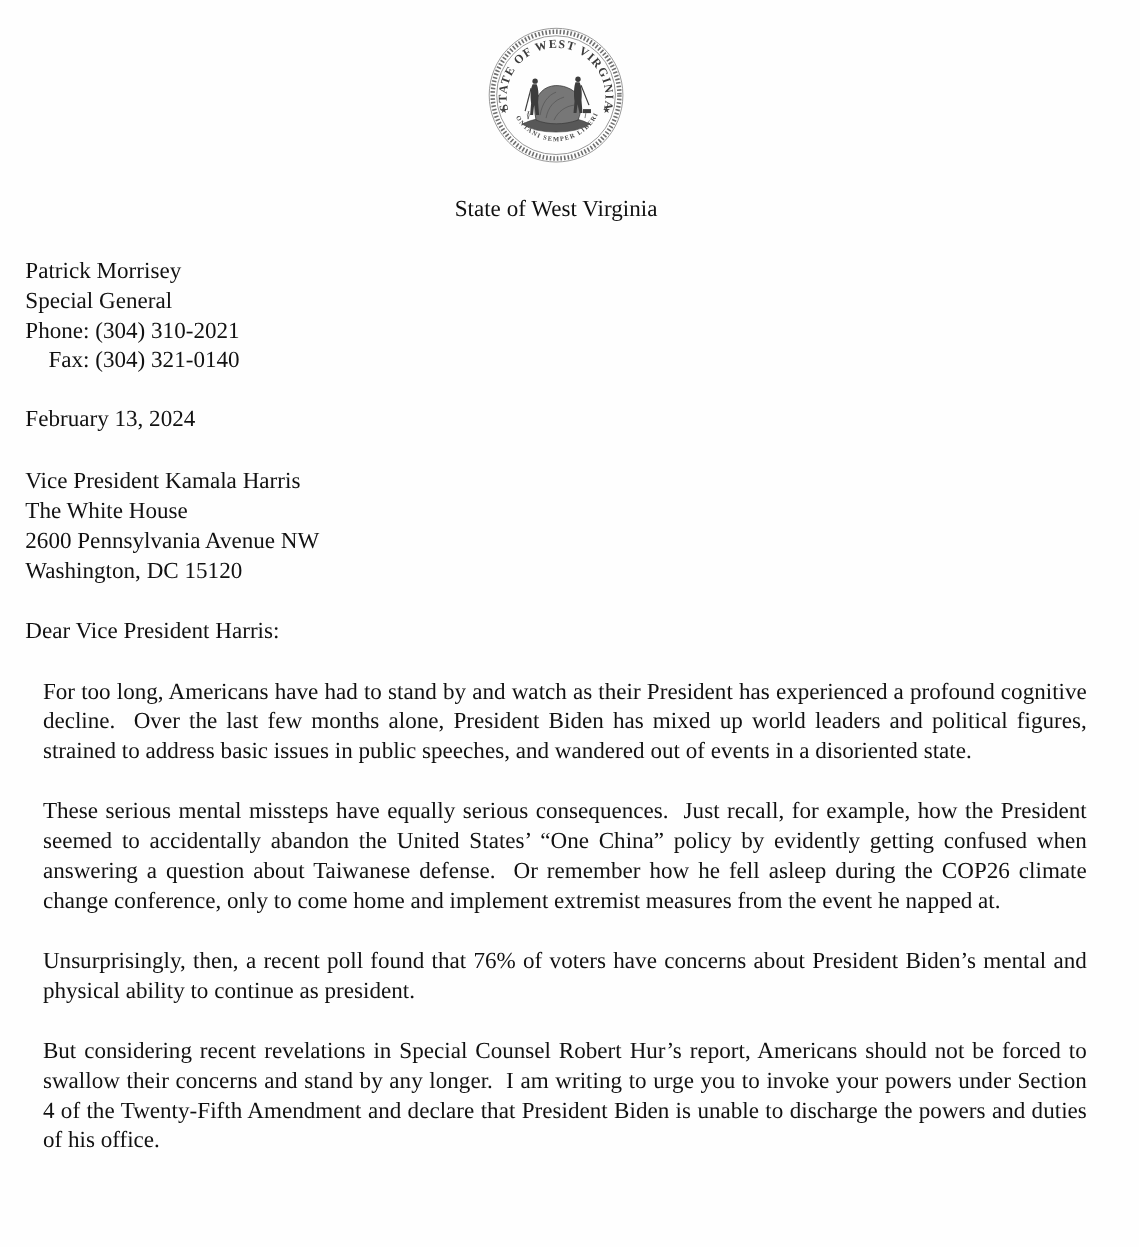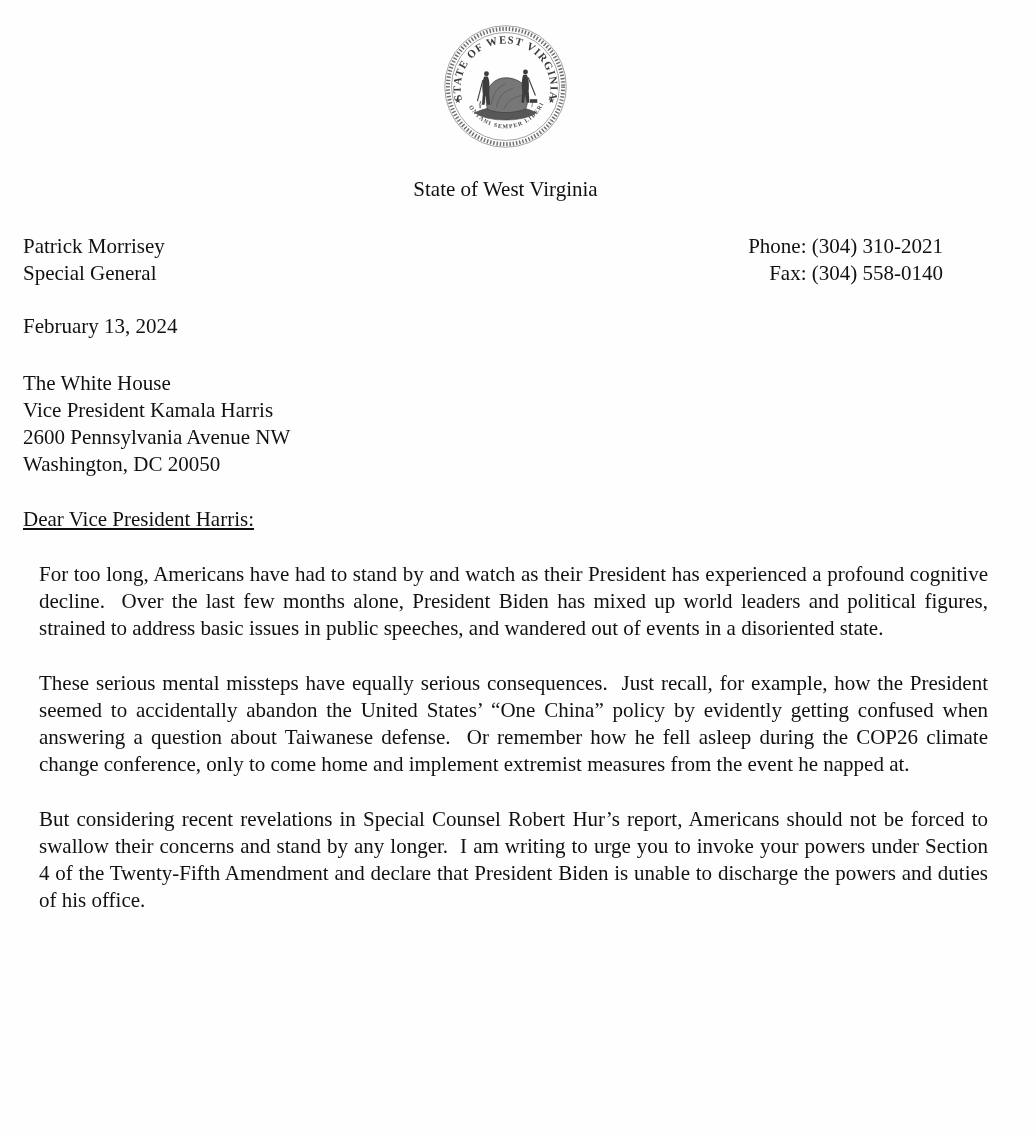--- a/index.html
+++ b/index.html
@@ -11,25 +11,25 @@
     padding: 23px 48px 0 23px;
     background: #fefefe;
     font-family: "Liberation Serif", "DejaVu Serif", serif;
     font-size: 21px;
     line-height: 27px;
     color: #111111;
     overflow: hidden;
   }
   .seal-wrap { display: flex; justify-content: center; }
   .org-block { margin-top: 26px; text-align: center; }
-  .info-row { margin-top: 30px; display: flex; justify-content: space-between; align-items: flex-start; }
+  .info-row { margin-top: 30px; display: flex; justify-content: space-between; align-items: flex-start; flex-direction: column; }
   .info-right { text-align: right; padding-right: 45px; }
   .date-line { margin-top: 26px; text-align: left; }
   .recipient-block { margin-top: 30px; }
-  .salutation { margin: 28px 0 0 0; text-decoration: underline; }
+  .salutation { margin: 28px 0 0 0; }
   .body-para { margin: 28px 0 0 16px; text-align: justify; }
   .body-para strong { font-weight: normal; }
   svg text { font-family: "Liberation Serif", "DejaVu Serif", serif; }
 </style>
 </head>
 <body>
 
 <div class="page">
 
   <div class="seal-wrap">
@@ -76,32 +76,33 @@
     <div>State of West Virginia</div>
   </div>
 
   <div class="info-row">
     <div class="info-left">
       <div>Patrick Morrisey</div>
       <div>Special General</div>
     </div>
     <div class="info-right">
       <div>Phone: (304) 310-2021</div>
-      <div>Fax: (304) 558-0140</div>
+      <div>Fax: (304) 321-0140</div>
     </div>
   </div>
 
   <div class="date-line">February 13, 2024</div>
 
   <div class="recipient-block">
+    <div>Vice President Kamala Harris</div>
     <div>The White House</div>
-    <div>Vice President Kamala Harris</div>
     <div>2600 Pennsylvania Avenue NW</div>
-    <div>Washington, DC 20050</div>
+    <div>Washington, DC 15120</div>
   </div>
 
   <p class="salutation">Dear Vice President Harris:</p>
 
   <p class="body-para">For too long, Americans have had to stand by and watch as their President has experienced a profound cognitive decline.&nbsp; Over the last few months alone, President Biden has mixed up world leaders and political figures, strained to address basic issues in public speeches, and wandered out of events in a disoriented state.</p>
   <p class="body-para">These serious mental missteps have equally serious consequences.&nbsp; Just recall, for example, how the President seemed to accidentally abandon the United States’ “One China” policy by evidently getting confused when answering a question about Taiwanese defense.&nbsp; Or remember how he fell asleep during the COP26 climate change conference, only to come home and implement extremist measures from the event he napped at.</p>
+  <p class="body-para">Unsurprisingly, then, a recent poll found that 76% of voters have concerns about President Biden’s mental and physical ability to continue as president.</p>
   <p class="body-para"><span>But considering recent revelations in Special Counsel Robert Hur’s report, Americans should not be forced to swallow their concerns and stand by any longer.&nbsp; </span><strong>I am writing to urge you to invoke your powers under Section 4 of the Twenty-Fifth Amendment and declare that President Biden is unable to discharge the powers and duties of his office.</strong></p>
 
 </div>
 
 </body></html>

